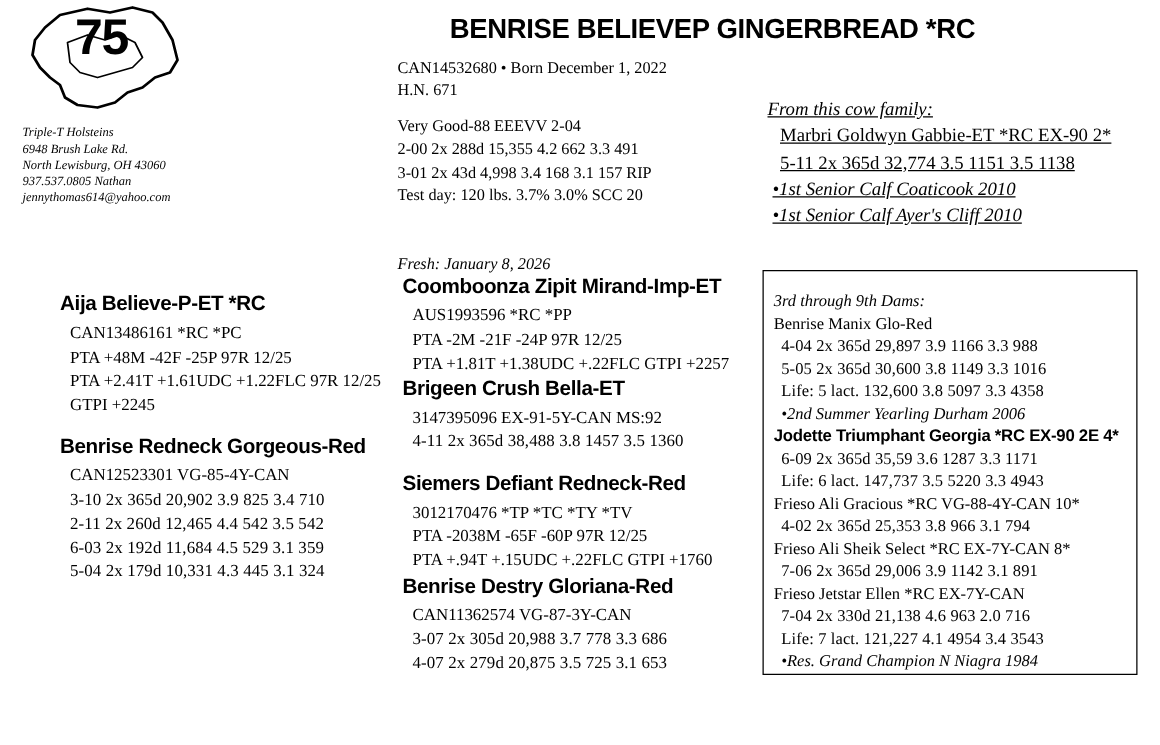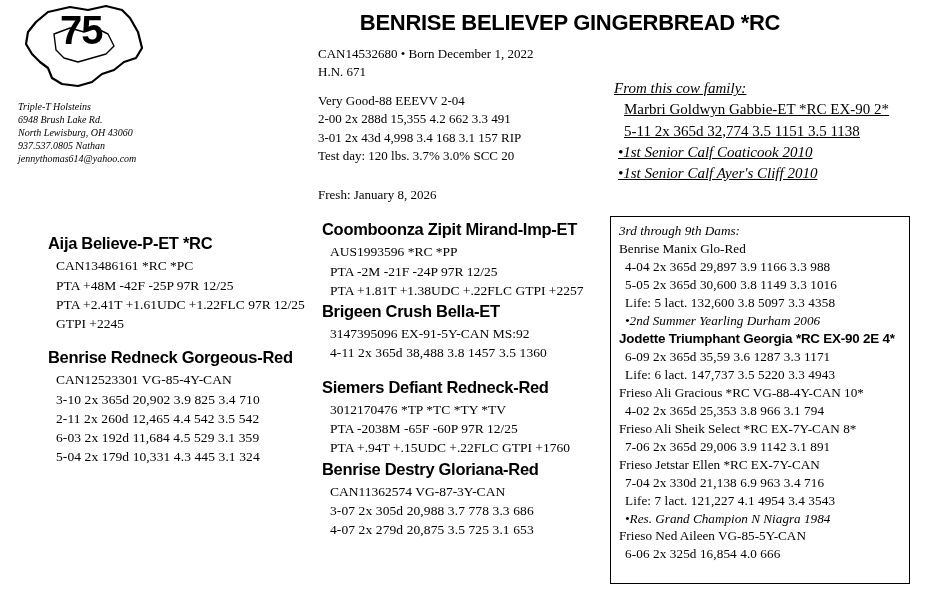--- a/index.html
+++ b/index.html
@@ -71,21 +71,22 @@
     left: 318px;
     top: 45px;
     width: 290px;
     font-size: 13px;
     line-height: 1.42;
   }
   .top-left-col .gap {
     height: 10px;
   }
   .fresh-line {
-    margin-top: 20px;
+    margin-top: 36px;
+    font-style: italic;
   }
 
   .top-right-col {
     position: absolute;
     left: 614px;
     top: 78px;
     width: 300px;
     font-size: 15px;
     line-height: 1.42;
     text-decoration: underline;
@@ -134,24 +135,24 @@
   .block-gap {
     height: 13px;
   }
 
   
   .dams-box {
     position: absolute;
     left: 610px;
     top: 216px;
     width: 300px;
-    height: 368px;
+    height: 324px;
     border: 1.5px solid #000;
     box-sizing: border-box;
-    padding: 5px 7px 4px 8px;
+    padding: 15px 7px 4px 8px;
     font-size: 13.2px;
     line-height: 1.36;
     overflow: hidden;
   }
   .dams-box .hdr {
     font-style: italic;
   }
   .dams-box .bold {
     font-family: "Liberation Sans", sans-serif;
     font-weight: bold;
@@ -266,20 +267,20 @@
     <div class="ind mono-nums">Life:    5 lact.  132,600  3.8  5097  3.3  4358</div>
     <div class="ital ind">•2nd Summer Yearling Durham 2006</div>
     <div class="bold">Jodette Triumphant Georgia *RC  EX-90 2E 4*</div>
     <div class="ind mono-nums">6-09  2x  365d  35,59  3.6  1287  3.3  1171</div>
     <div class="ind mono-nums">Life: 6 lact.  147,737  3.5  5220  3.3  4943</div>
     <div>Frieso Ali Gracious *RC VG-88-4Y-CAN 10*</div>
     <div class="ind mono-nums">4-02  2x  365d  25,353  3.8  966  3.1  794</div>
     <div>Frieso Ali Sheik Select *RC EX-7Y-CAN 8*</div>
     <div class="ind mono-nums">7-06  2x  365d  29,006  3.9  1142  3.1  891</div>
     <div>Frieso Jetstar Ellen *RC EX-7Y-CAN</div>
-    <div class="ind mono-nums">7-04  2x  330d  21,138  6.9  963  3.4  716</div>
+    <div class="ind mono-nums">7-04  2x  330d  21,138  4.6  963  2.0  716</div>
     <div class="ind mono-nums">Life:  7 lact.  121,227  4.1  4954  3.4  3543</div>
     <div class="ital ind">•Res. Grand Champion N Niagra 1984</div>
     <div>Frieso Ned Aileen VG-85-5Y-CAN</div>
     <div class="ind mono-nums">6-06  2x  325d  16,854  4.0  666</div>
   </div>
 
 </div>
 
 </body></html>

